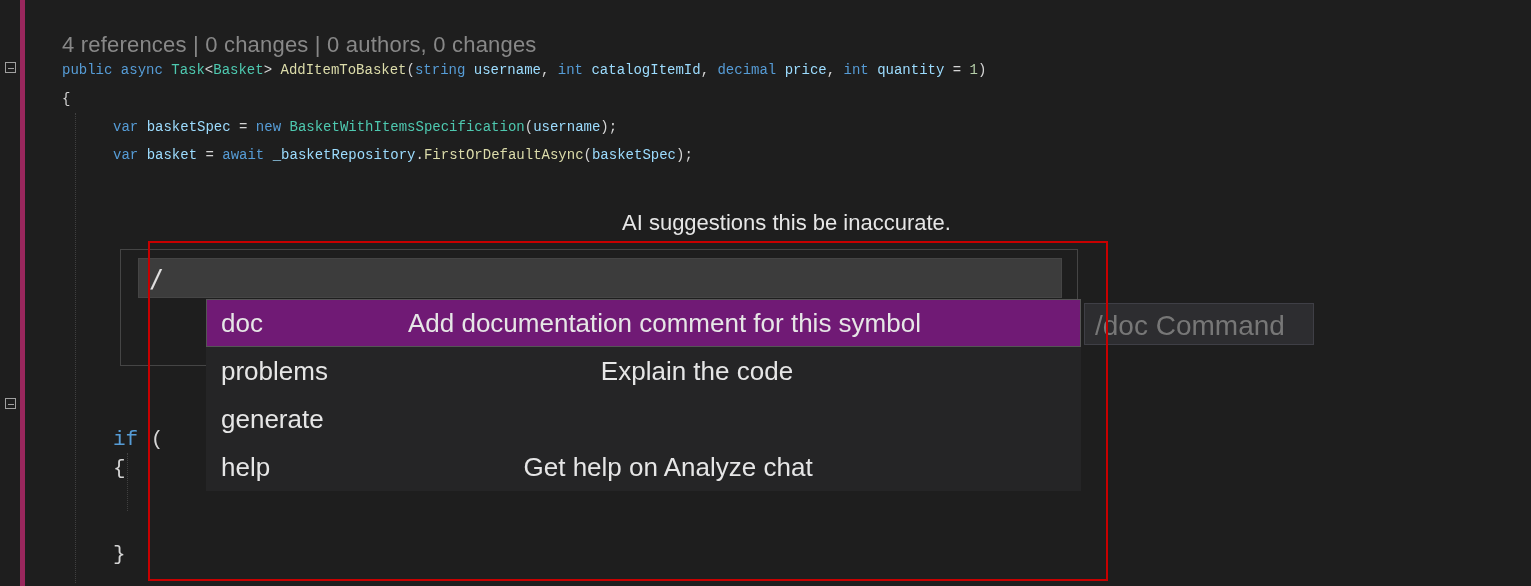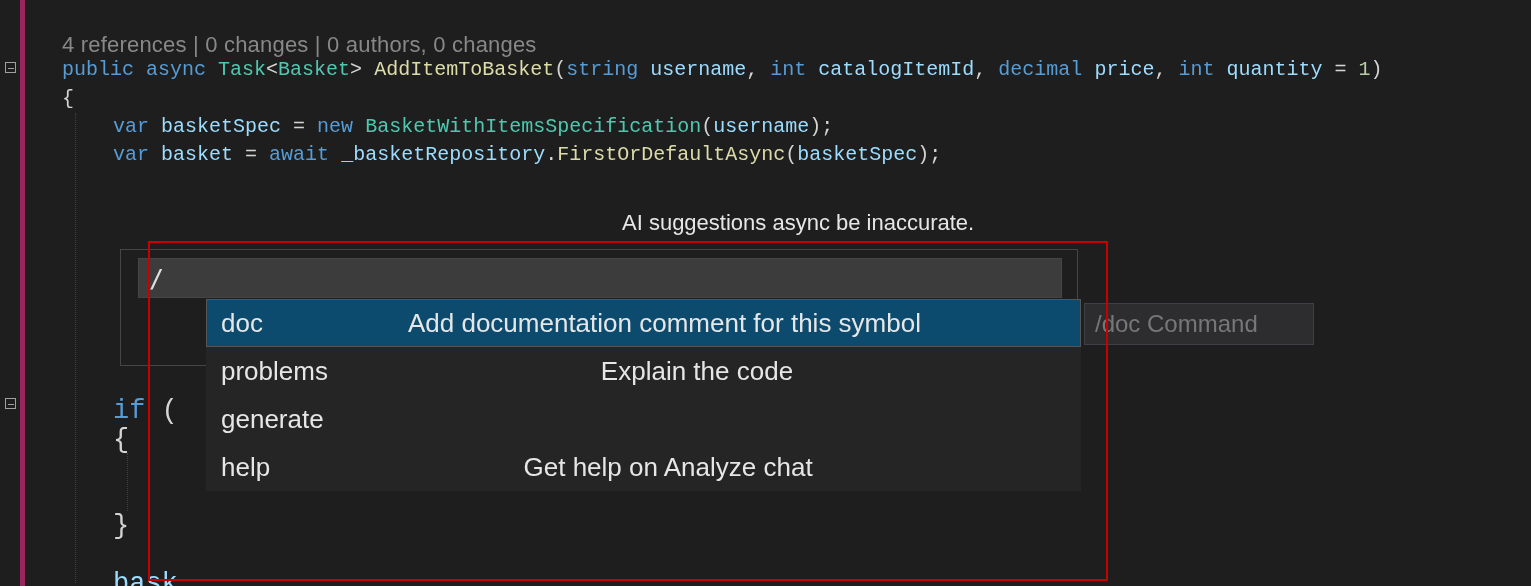--- a/index.html
+++ b/index.html
@@ -48,21 +48,21 @@
     left: 62px; top: 32px;
     font-family: 'Segoe UI', Arial, sans-serif;
     font-size: 22px;
     color: #888888;
     letter-spacing: 0.2px;
   }
   .code-line {
     position: absolute;
     left: 62px;
     white-space: pre;
-    font-size: 20px;
+    font-size: 14px;
     line-height: 28px;
   }
   .indent-guide {
     position: absolute;
     width: 1px;
     border-left: 1px dotted #404040;
   }
   
   .kw   { color: #569cd6; }
   .type { color: #4ec9b0; }
@@ -116,40 +116,41 @@
     align-items: center;
     justify-content: space-between;
     height: 48px;
     padding: 0 14px 0 14px;
     font-family: 'Segoe UI', Arial, sans-serif;
     font-size: 26px;
     color: #e6e6e6;
     border: 1px solid transparent;
   }
   .cmd-row.selected {
-    background: #0c4a6e;
+    background: #701a75;
     border: 1px solid #555555;
   }
   .cmd-name { flex: 0 0 auto; }
   .cmd-desc { flex: 1 1 auto; text-align: center; color: #e6e6e6; }
   .tooltip-hint {
     position: absolute;
     left: 1084px; top: 303px;
     width: 230px; height: 42px;
     background: #2d2d30;
     color: #777777;
     font-family: 'Segoe UI', Arial, sans-serif;
-    font-size: 24px;
+    font-size: 28px;
     padding: 6px 10px;
     border: 1px solid #3f3f46;
   }
   .obscured-code {
     position: absolute;
-    font-size: 27px;
+    font-size: 21px;
     white-space: pre;
+    margin-top: 32px;
   }
 </style>
 </head>
 <body>
 
 <div class="gutter">
   <div class="fold-box minus" style="top:62px"></div>
   <div class="fold-box minus" style="top:398px"></div>
 </div>
 <div class="left-border"></div>
@@ -165,21 +166,21 @@
 <div class="code-line" style="top:113px; left:113px"><span class="kw">var</span> <span class="var">basketSpec</span> <span class="punct">=</span> <span class="kw">new</span> <span class="type">BasketWithItemsSpecification</span><span class="punct">(</span><span class="var">username</span><span class="punct">);</span></div>
 
 <div class="code-line" style="top:141px; left:113px"><span class="kw">var</span> <span class="var">basket</span> <span class="punct">=</span> <span class="kw">await</span> <span class="var">_basketRepository</span><span class="punct">.</span><span class="meth">FirstOrDefaultAsync</span><span class="punct">(</span><span class="var">basketSpec</span><span class="punct">);</span></div>
 
 <div class="obscured-code" style="left:113px; top:396px"><span class="kw">if</span> <span class="punct">(</span></div>
 <div class="obscured-code" style="left:113px; top:425px"><span class="punct">{</span></div>
 <div class="indent-guide" style="left:127px; top:453px; height:58px"></div>
 <div class="obscured-code" style="left:113px; top:511px"><span class="punct">}</span></div>
 <div class="obscured-code" style="left:113px; top:569px"><span class="var">bask</span></div>
 
-<div class="ai-warning">AI suggestions async be inaccurate.</div>
+<div class="ai-warning">AI suggestions this be inaccurate.</div>
 
 <div class="ai-input-wrap"></div>
 <input class="ai-input" value="/" style="">
 
 <div class="tooltip-hint">/doc Command</div>
 
 <div class="cmd-list">
   <div class="cmd-row selected">
     <span class="cmd-name">doc</span>
     <span class="cmd-desc">Add documentation comment for this symbol</span>

